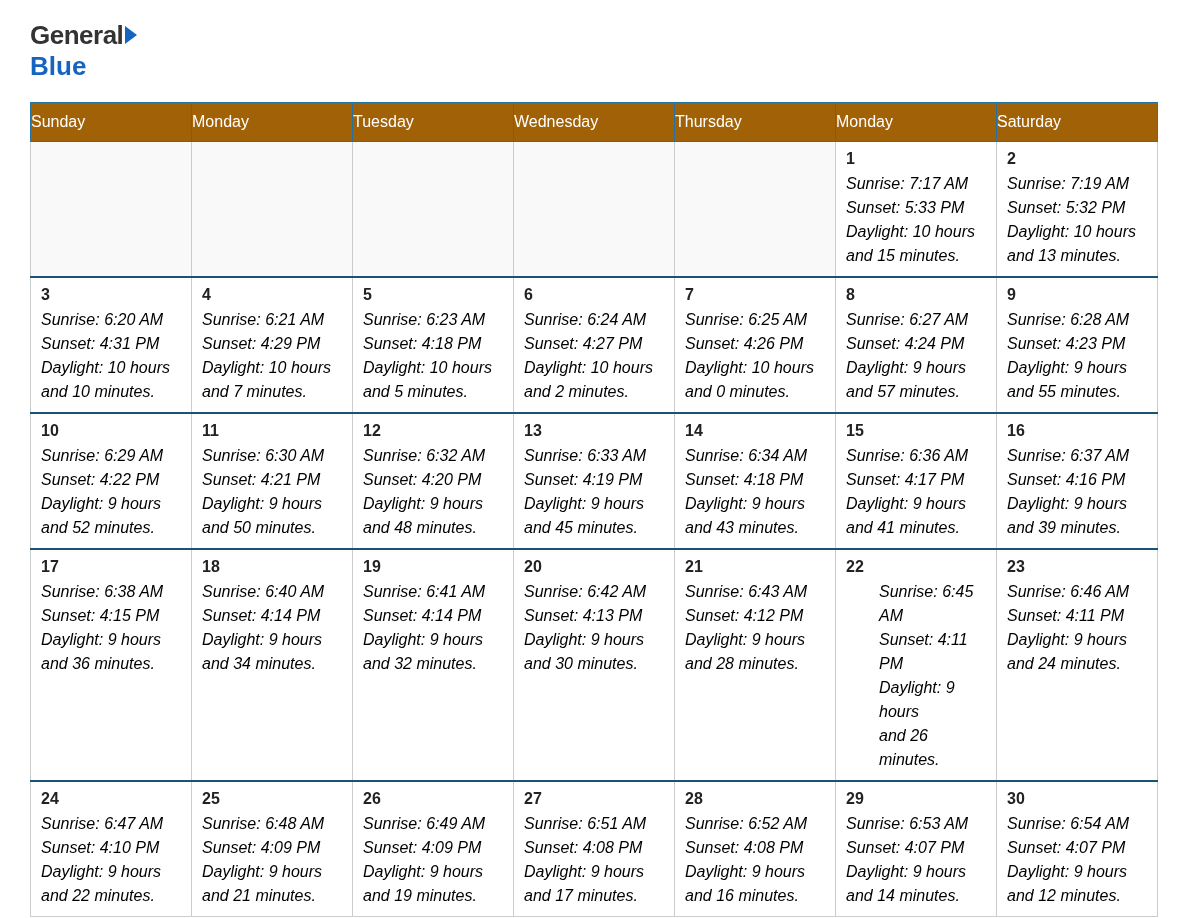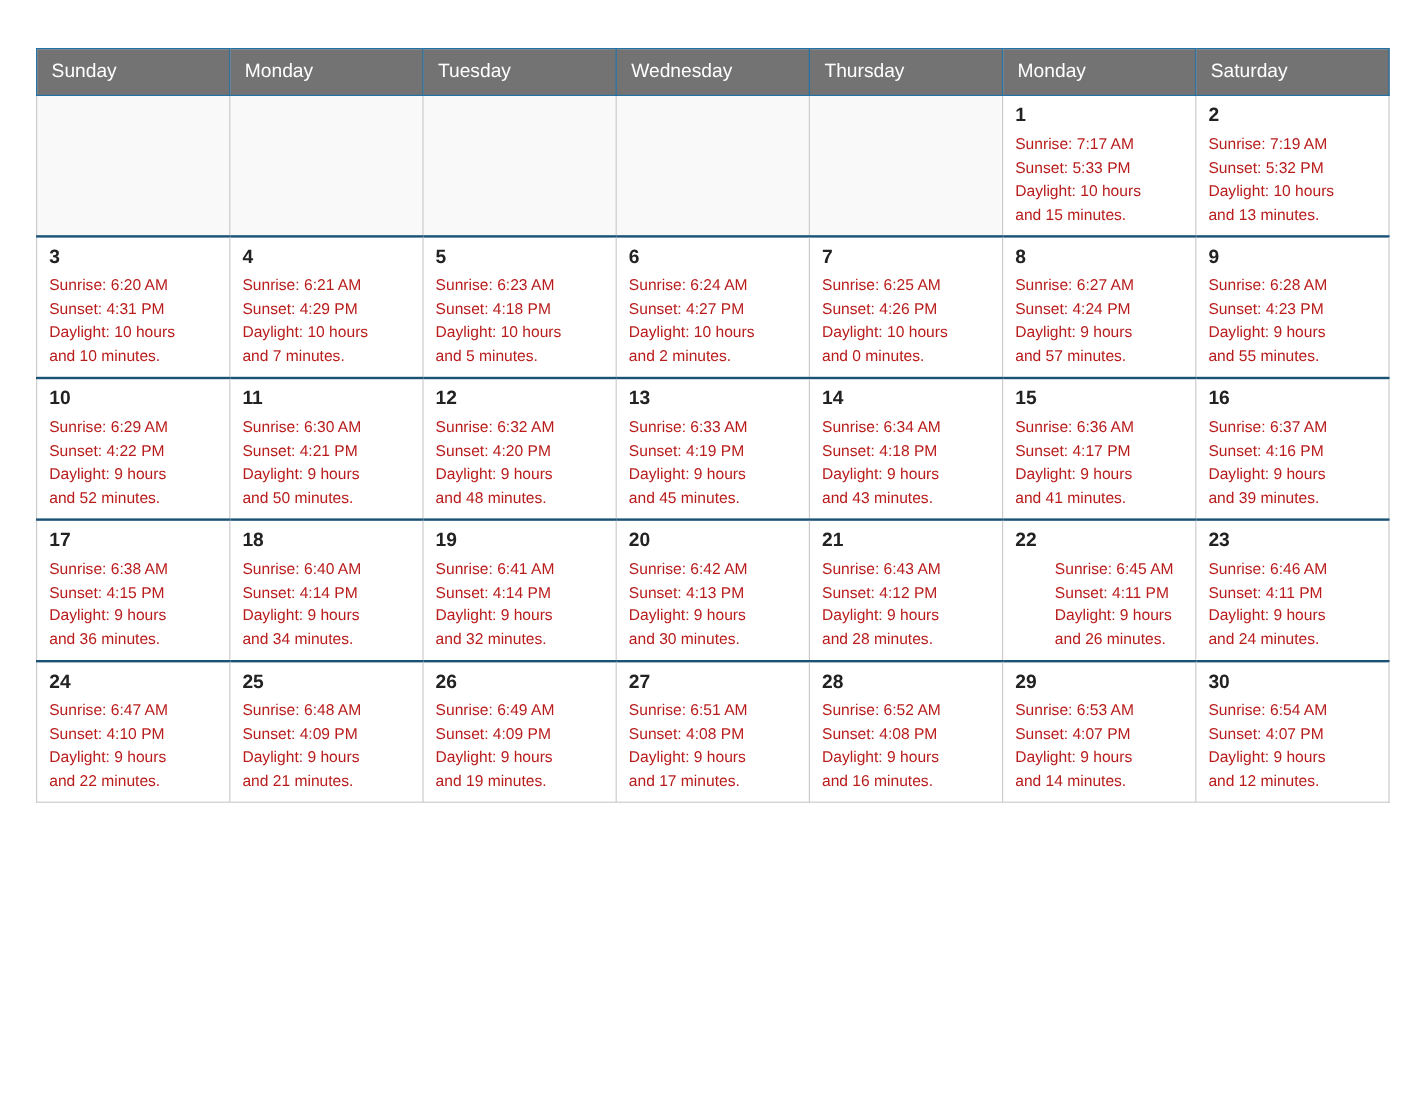--- a/index.html
+++ b/index.html
@@ -56,25 +56,25 @@
       margin-top: 4px;
     }
 
     .calendar {
       width: 100%;
       border-collapse: collapse;
       border: 1px solid #aaa;
     }
 
     .calendar th {
-      background-color: #737373;
+      background-color: #a16207;
       color: #ffffff;
       font-size: 16px;
       font-weight: normal;
-      padding: 10px 12px;
+      padding: 10px 0;
       text-align: left;
       border: 1px solid #2471a3;
     }
 
     .calendar td {
       width: calc(100% / 7);
       vertical-align: top;
       padding: 8px 10px;
       border: 1px solid #ccc;
       font-size: 13px;
@@ -84,37 +84,47 @@
 
     .day-number {
       font-size: 16px;
       font-weight: bold;
       color: #222;
       display: block;
       margin-bottom: 4px;
     }
 
     .day-info {
-      font-size: 13px;
-      color: #b91c1c;
+      font-size: 16px;
+      color: #000000;
       line-height: 1.5;
+      font-style: italic;
     }
 
     .empty-cell {
       background: #f9f9f9;
     }
 
     .week-row td {
       border-top: 2px solid #1a5276;
     }
   </style>
 </head>
 <body>
 
 <div class="header">
+  <div class="logo">
+    <div style="display:flex; align-items:center;">
+      <span class="logo-general">General</span>
+      <div style="margin-left:2px; margin-top:-2px;">
+        <div style="width:0;height:0;border-left:12px solid #1565c0;border-top:9px solid transparent;border-bottom:9px solid transparent;"></div>
+      </div>
+    </div>
+    <span class="logo-blue">Blue</span>
+  </div>
 </div>
 
 <table class="calendar">
   <thead>
     <tr>
       <th>Sunday</th>
       <th>Monday</th>
       <th>Tuesday</th>
       <th>Wednesday</th>
       <th>Thursday</th>

